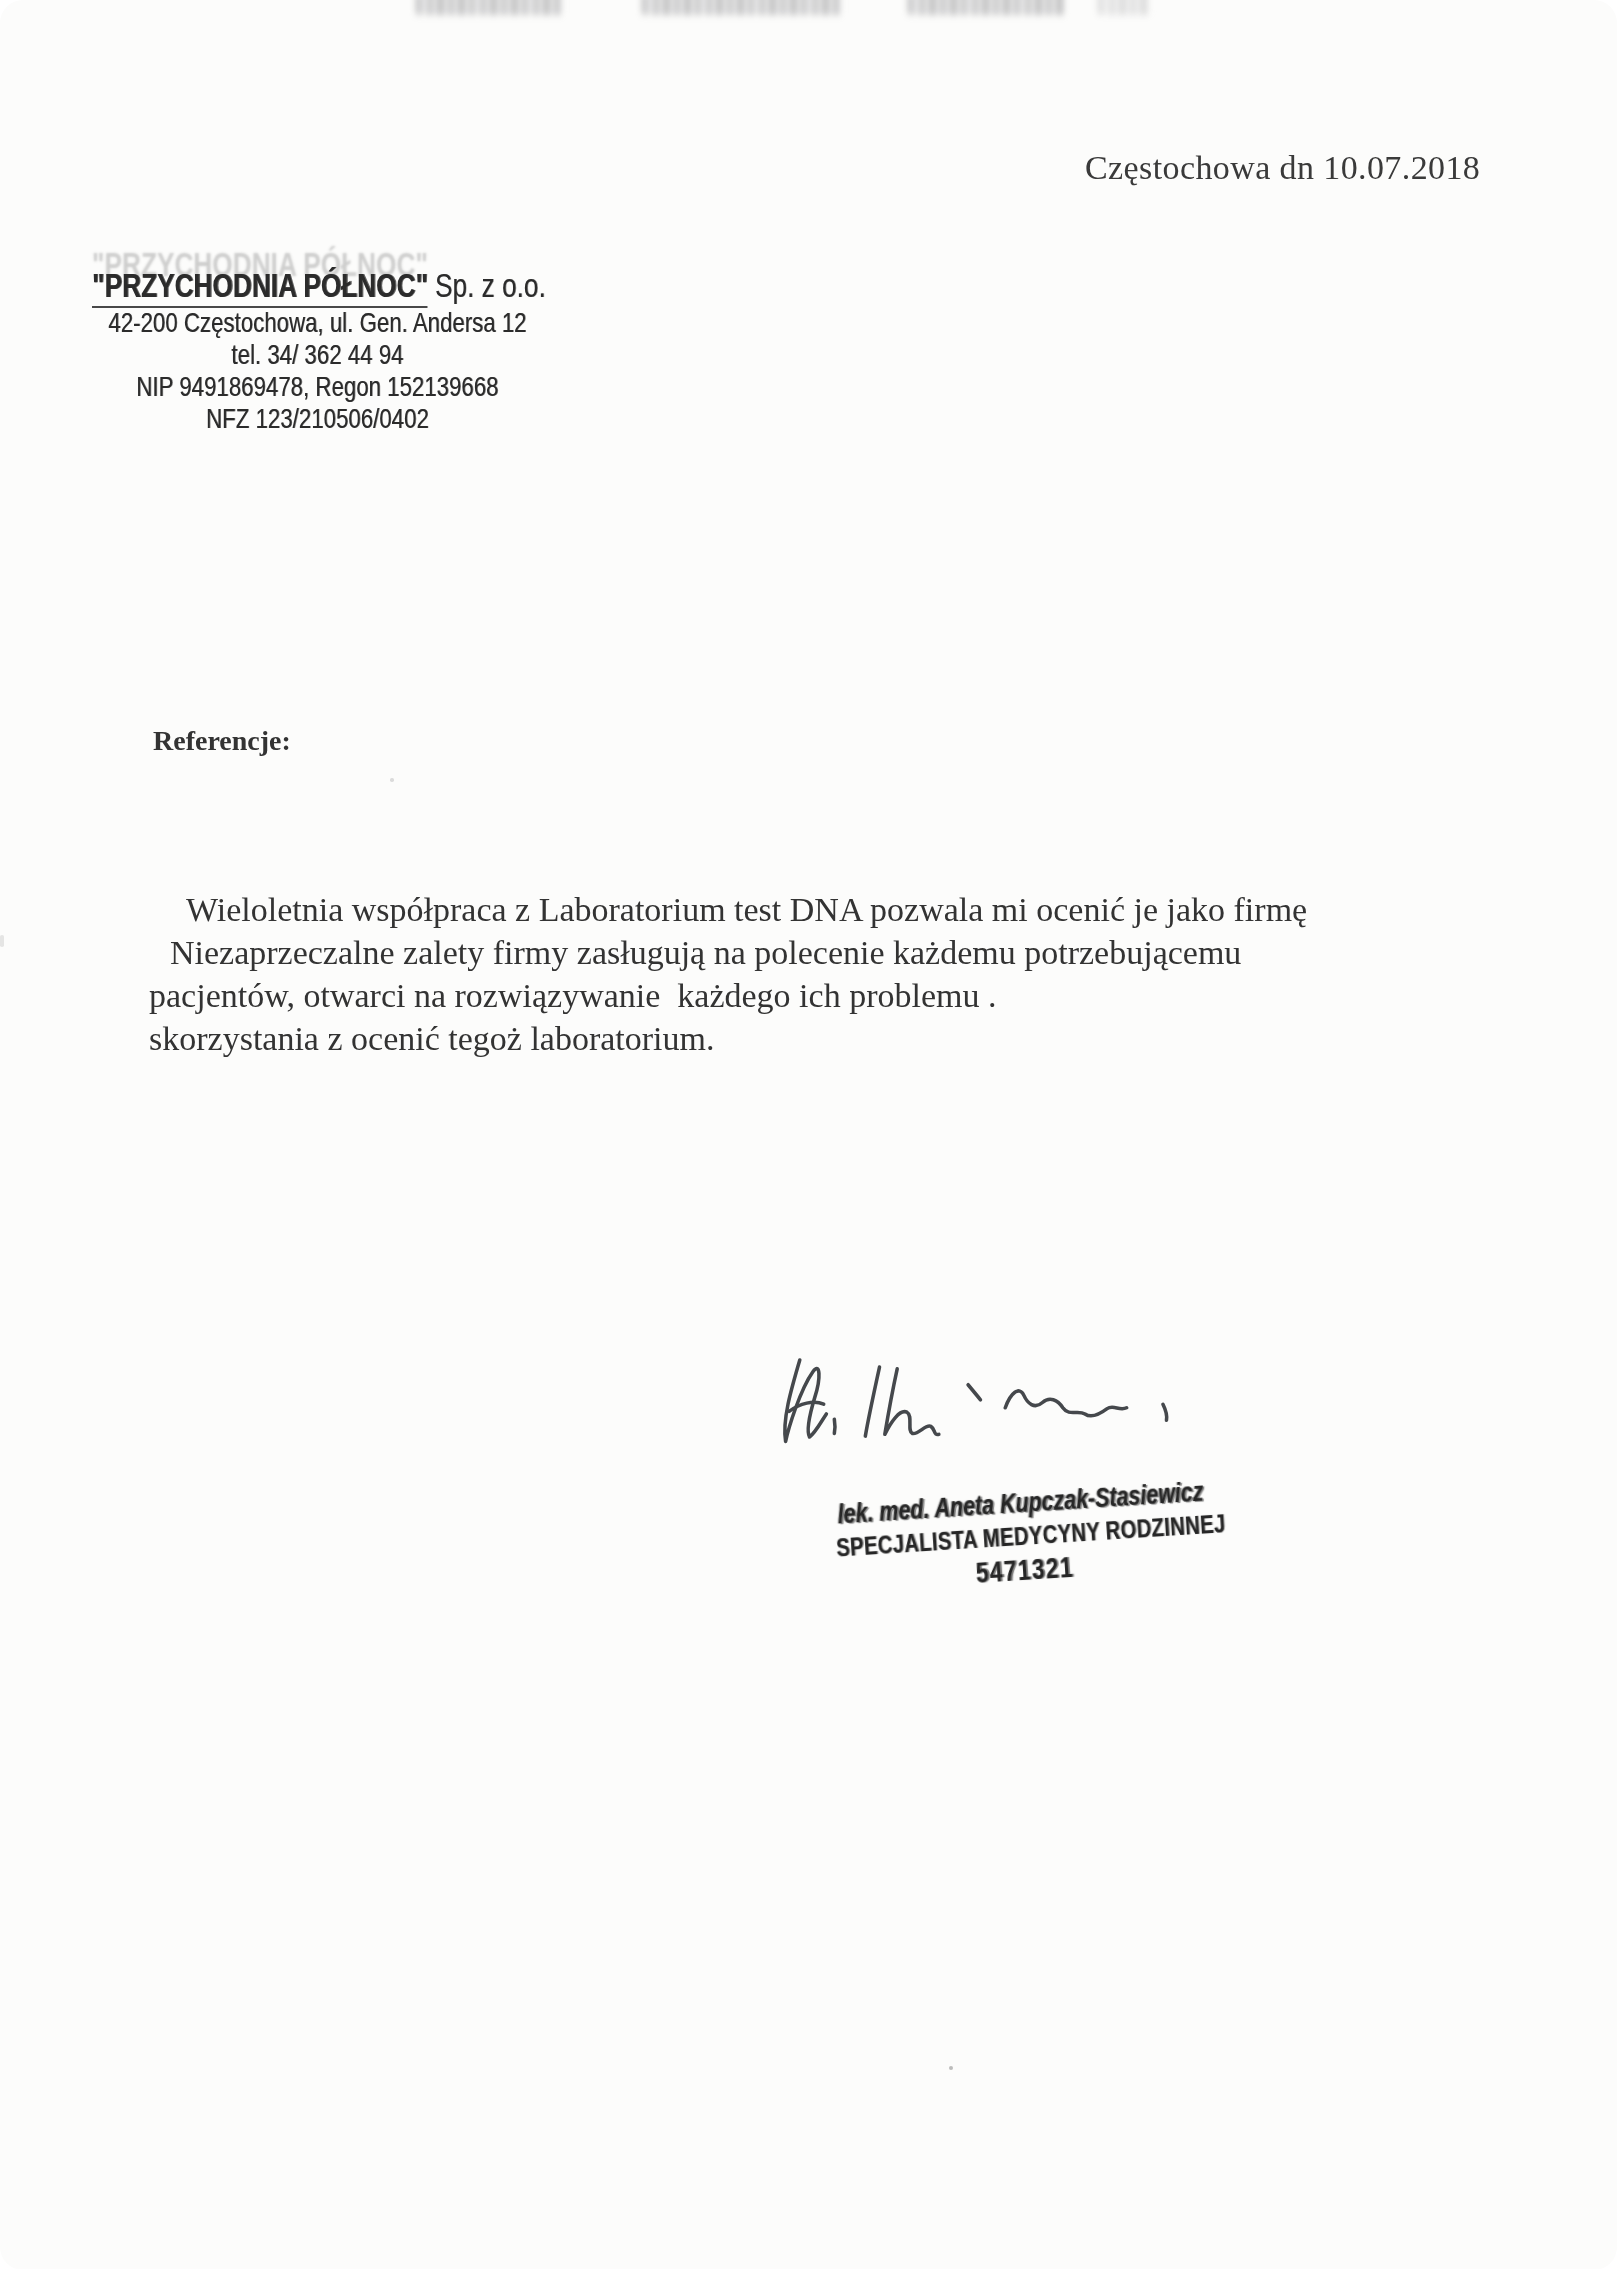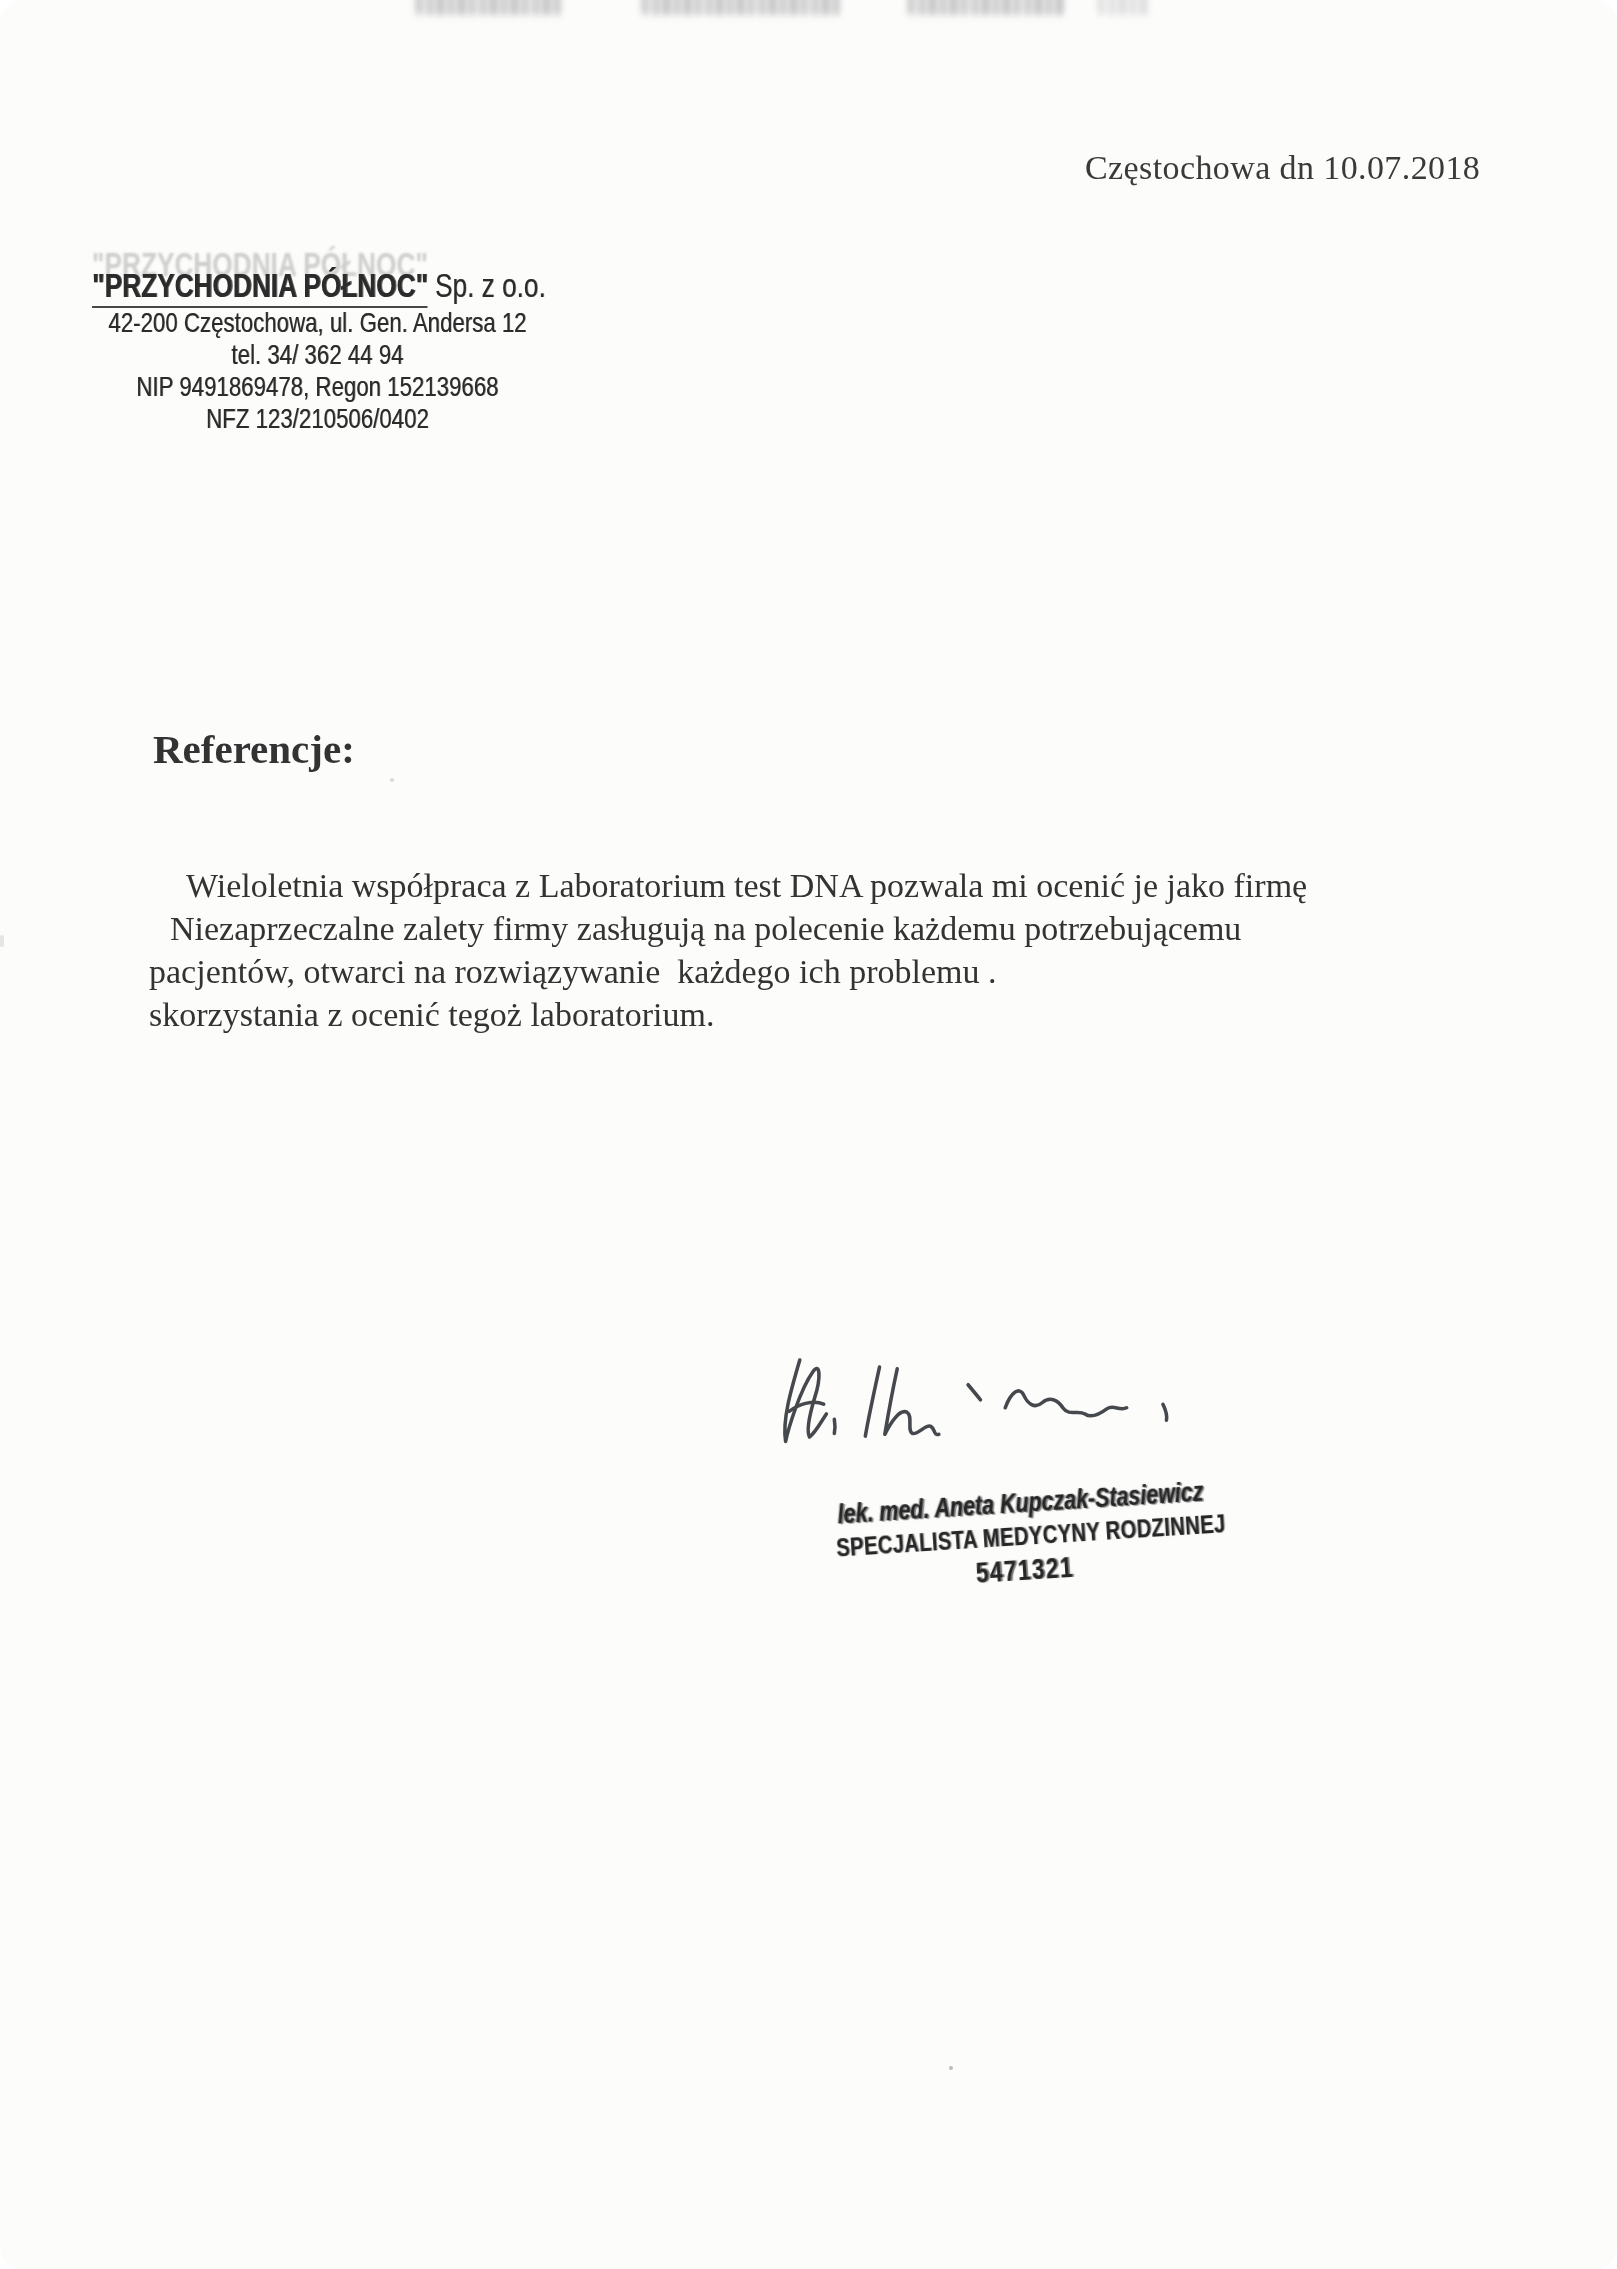--- a/index.html
+++ b/index.html
@@ -49,25 +49,25 @@
     text-shadow:1.4px 0 0 rgba(45,45,45,.75), 0 -21px 2.7px rgba(105,105,105,.32);
   }
   .clinic-suffix { font-weight:400; padding-left:8.9px; text-shadow:0.9px 0 0 rgba(45,45,45,.5); }
   .clinic-sub {
     font-size:28px; line-height:32px; white-space:nowrap;
     text-shadow:0.8px 0 0 rgba(45,45,45,.6);
   }
 
   .letter-title {
     position:absolute; left:153px; top:725px;
-    font-size:41px; font-weight:700; color:#333;
+    font-size:28px; font-weight:700; color:#333;
   }
 
   .letter-body {
-    position:absolute; left:149px; top:864px; width:1348px;
+    position:absolute; left:149px; top:888px; width:1348px;
     font-size:34px; line-height:43px; color:#333;
   }
   .body-line { white-space:pre; }
   .indent-lg { padding-left:37px; }
   .indent-sm { padding-left:21px; }
 
   .signature {
     position:absolute; left:773px; top:1344px;
     width:461px; height:124px;
   }

